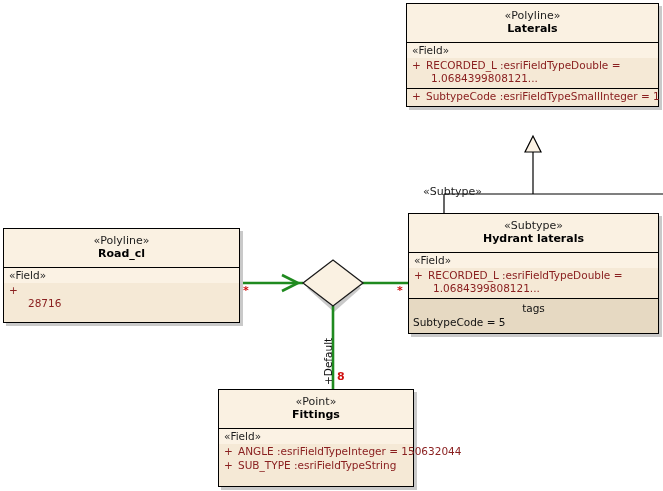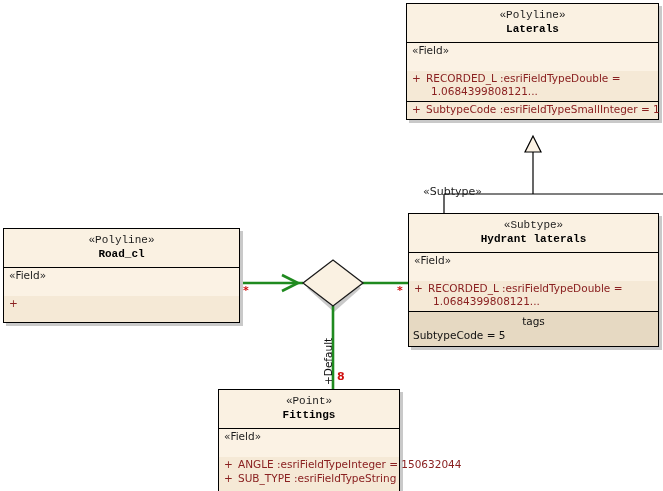--- a/index.html
+++ b/index.html
@@ -28,21 +28,20 @@
     box-sizing: border-box;
     border: 1px solid #000000;
     background: #faf1e2;
     box-shadow: 3px 3px 0 0 #c9c9c9;
   }
   .node-header {
     background: #faf1e2;
     border-bottom: 1px solid #000000;
     text-align: center;
     padding: 5px 4px 6px 4px;
-    font-family: Liberation Mono, monospace;
   }
   .stereotype {
     font-size: 11px;
     color: #1c1c1c;
     line-height: 13px;
     white-space: nowrap;
   }
   .node-name {
     font-size: 11px;
     font-weight: bold;
@@ -53,21 +52,21 @@
   .compartment {
     background: #f5e9d6;
     border-bottom: 1px solid #000000;
     padding: 0 0 3px 0;
   }
   .compartment.last { border-bottom: none; }
   .compart-stereo {
     font-size: 10.5px;
     color: #1c1c1c;
     background: #fbf2e4;
-    padding: 1px 0 14px 5px;
+    padding: 1px 0 1px 5px;
     line-height: 13px;
   }
   .attr-row {
     font-size: 10.5px;
     color: #8a2020;
     line-height: 13px;
     padding: 1px 3px 0 5px;
     display: flex;
     white-space: nowrap;
   }
@@ -215,24 +214,25 @@
   <div class="node" style="left:3px; top:228px; width:237px;">
     <div class="node-header">
       <div class="stereotype">«Polyline»</div>
       <div class="node-name">Road_cl</div>
     </div>
     <div class="compartment last" style="padding-bottom:12px;">
       <div class="compart-stereo">«Field»</div>
       <div class="attr-row">
         <span class="attr-vis">+</span>
       </div>
-    </div>
-  </div>
-
-  <div class="node" style="left:218px; top:389px; width:182px;">
+      <div class="attr-cont">28716</div>
+    </div>
+  </div>
+
+  <div class="node" style="left:218px; top:389px; width:196px;">
     <div class="node-header">
       <div class="stereotype">«Point»</div>
       <div class="node-name">Fittings</div>
     </div>
     <div class="compartment last" style="padding-bottom:14px;">
       <div class="compart-stereo">«Field»</div>
       <div class="attr-row">
         <span class="attr-vis">+</span>
         <span class="attr-text">ANGLE  :esriFieldTypeInteger = 150632044</span>
       </div>

